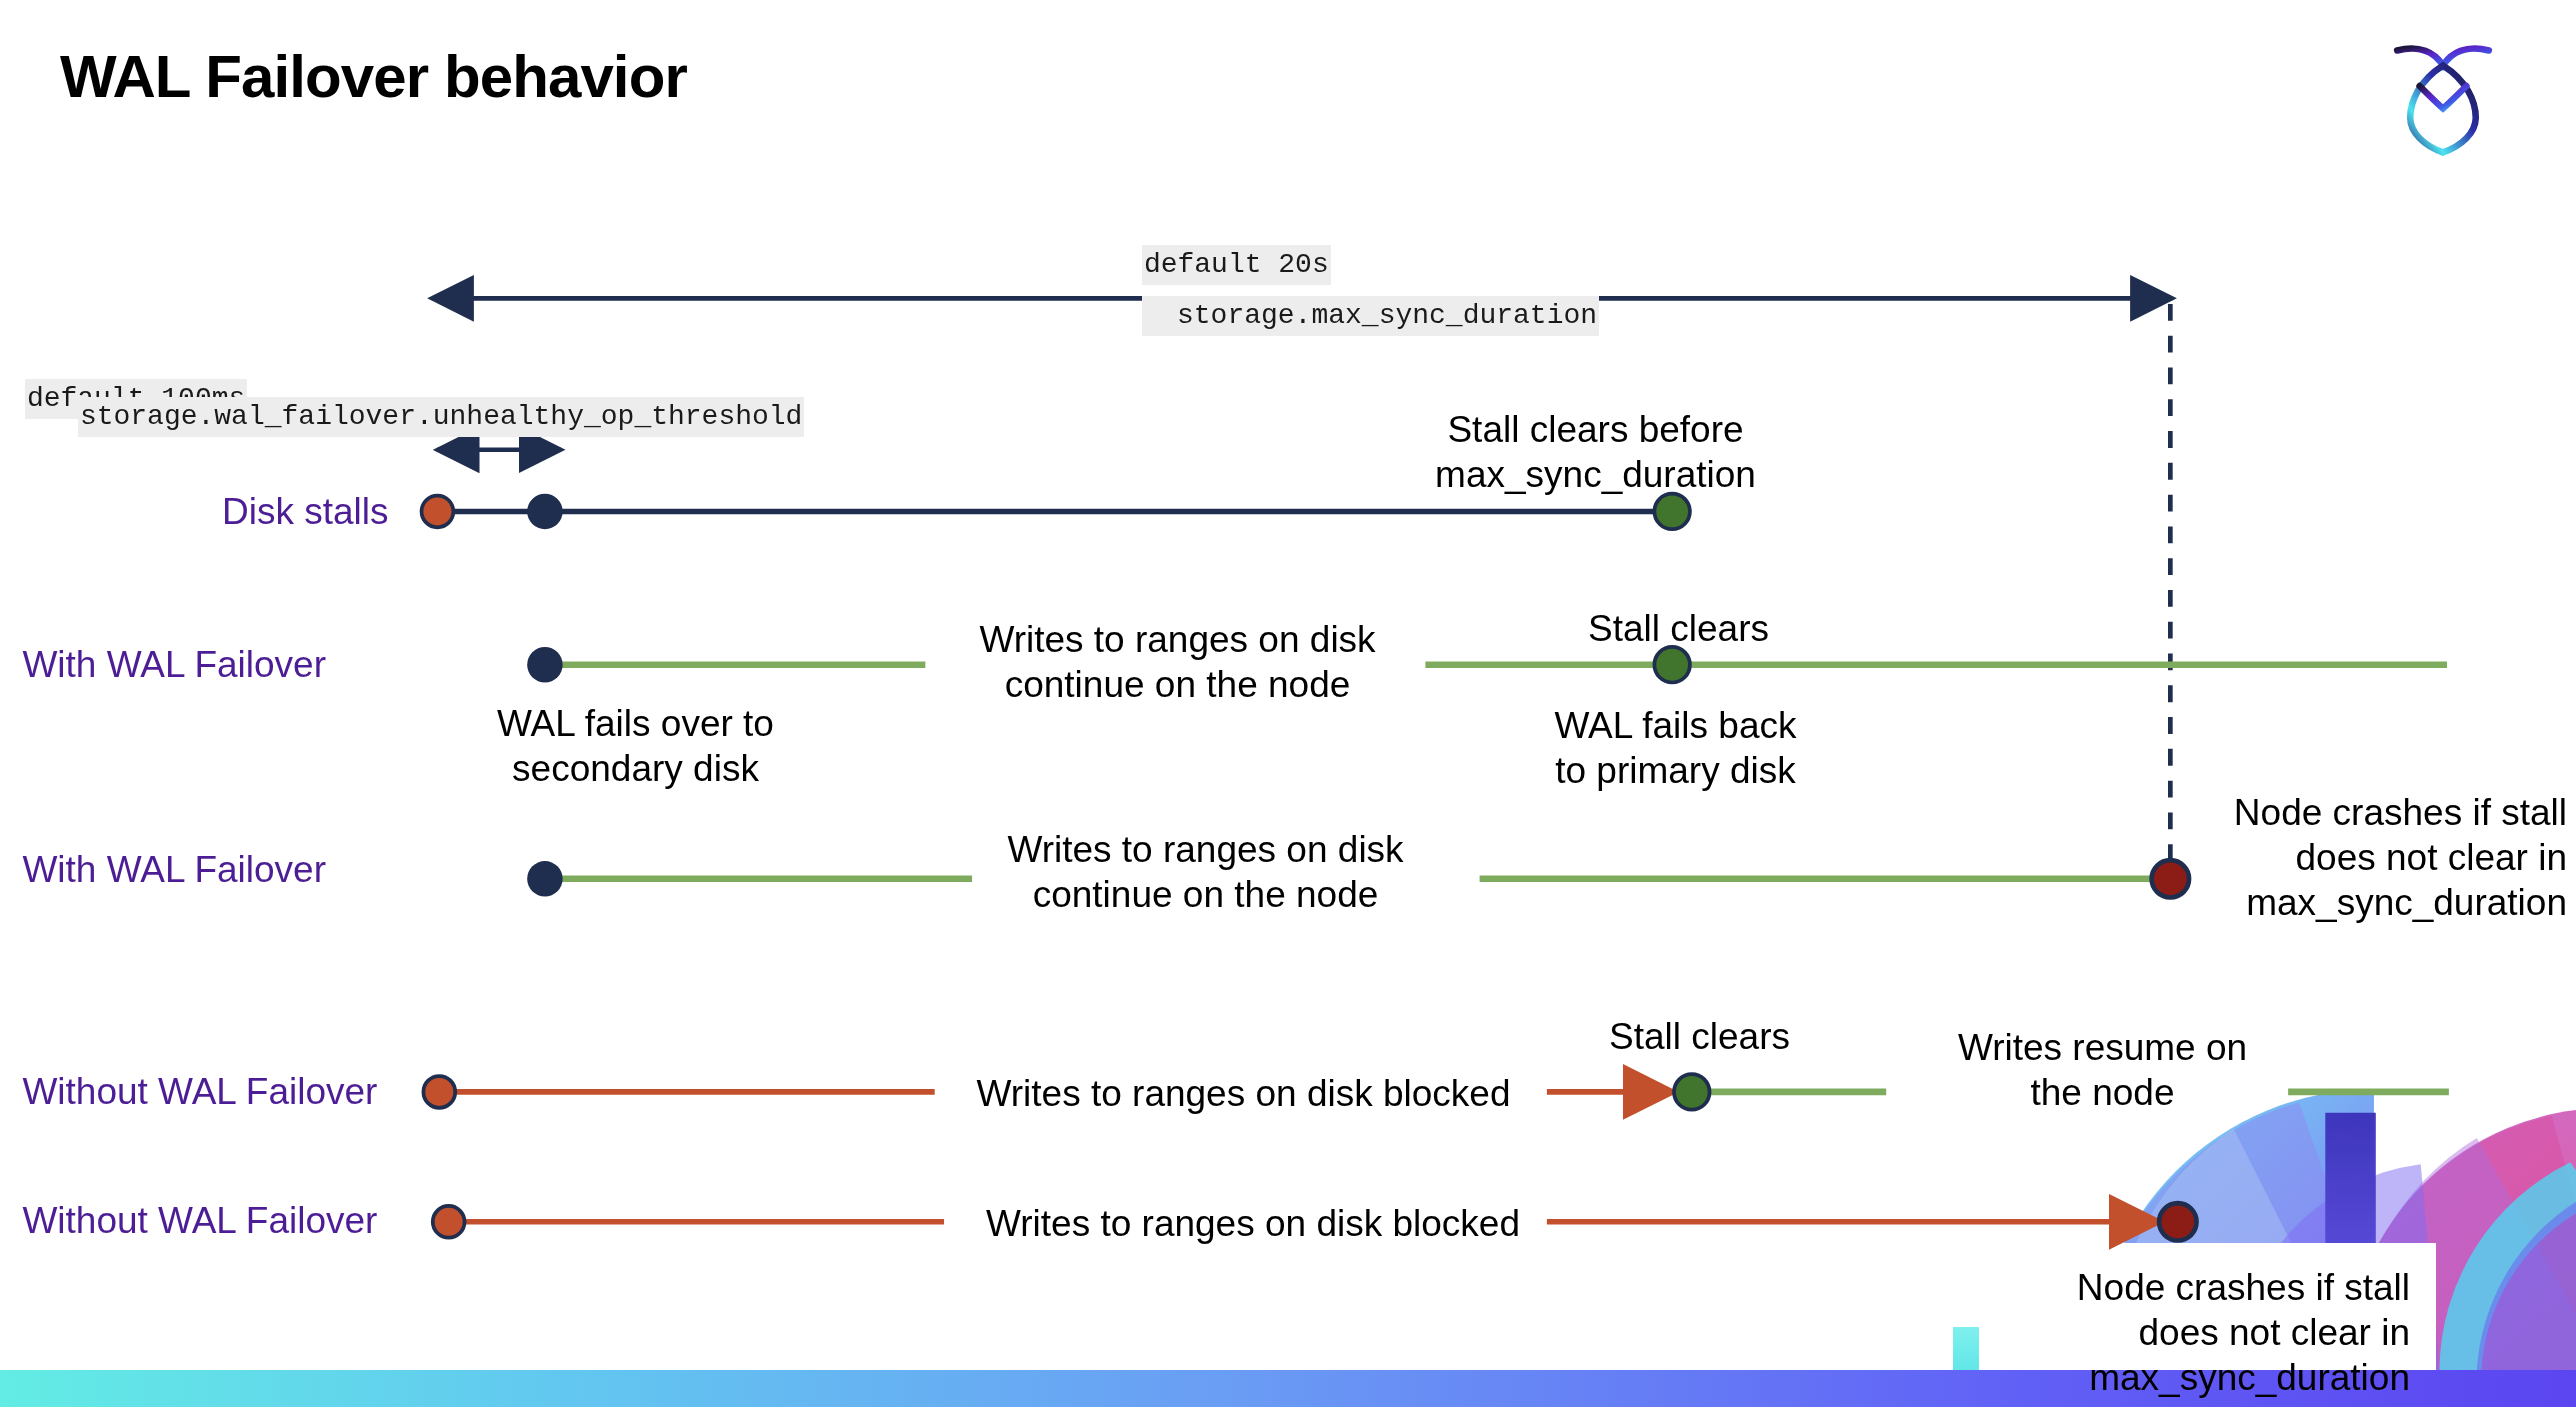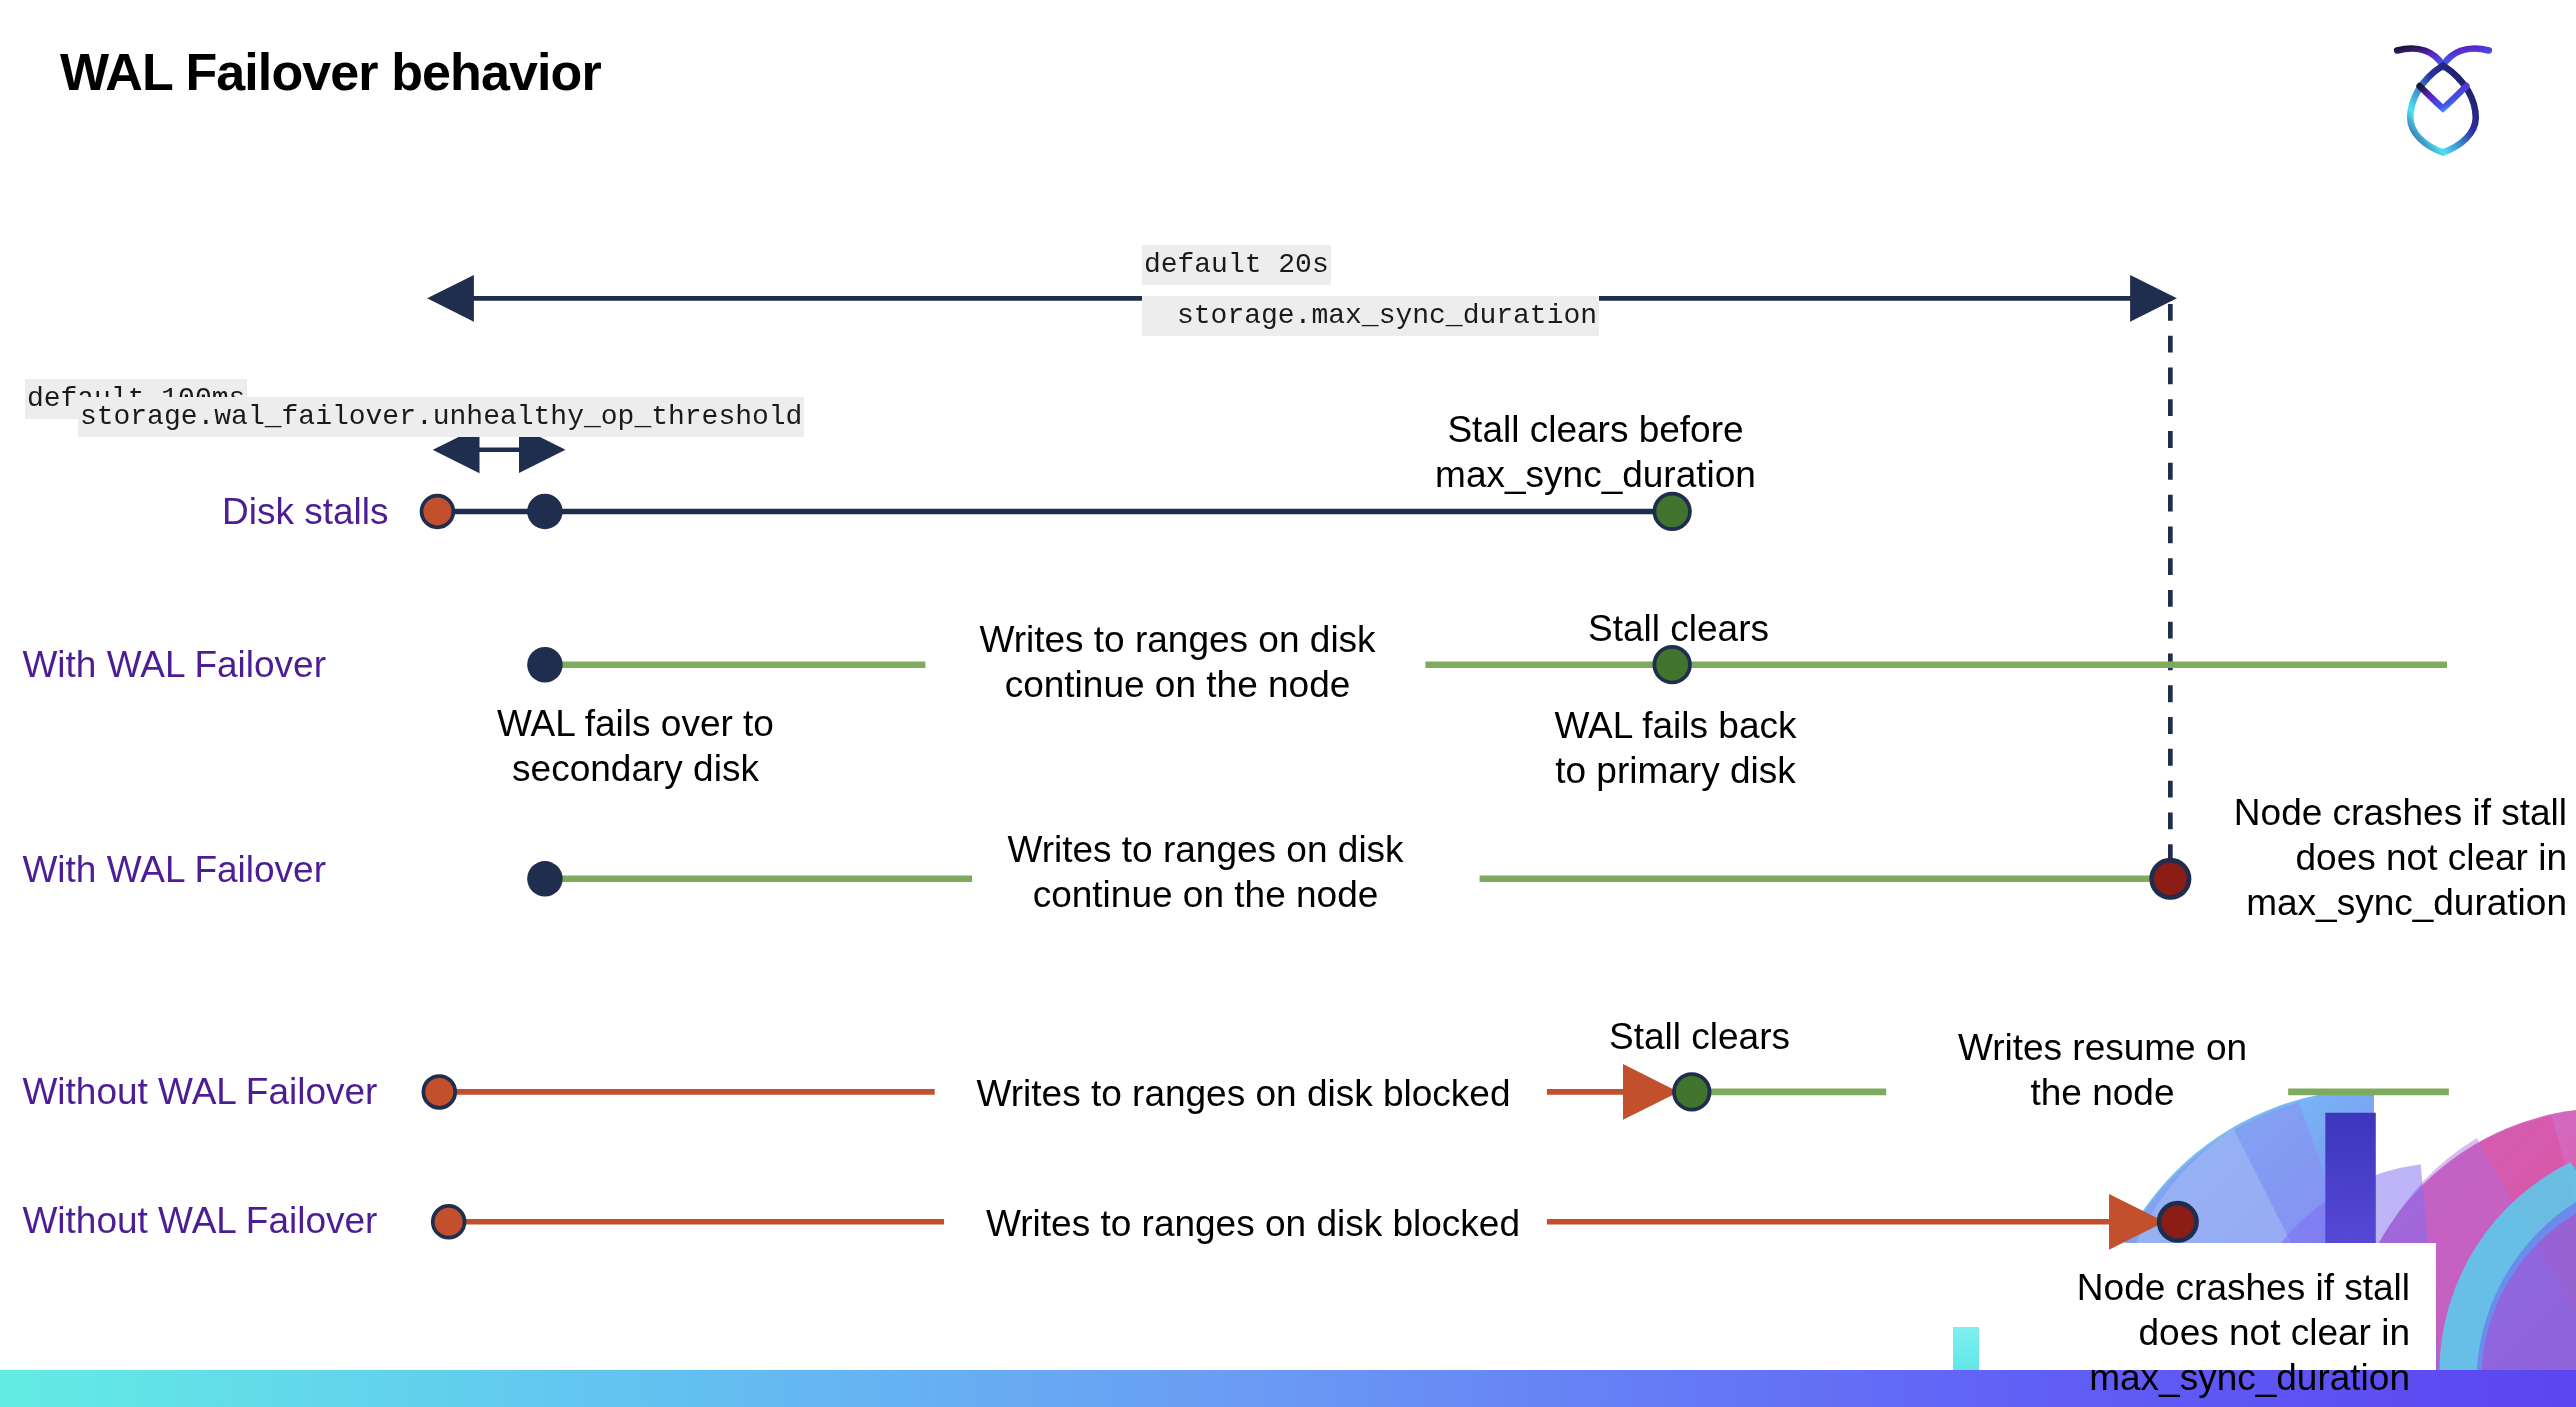--- a/index.html
+++ b/index.html
@@ -1,21 +1,21 @@
 <!DOCTYPE html>
 <html style="font-size:15px"><head>
 <meta charset="utf-8">
 <style>
   html,body{margin:0;padding:0;background:#fff;}
   body{width:2576px;height:1408px;position:relative;overflow:hidden;
        font-family:"Liberation Sans",sans-serif;color:#000;}
   .stage{position:absolute;inset:0;width:2576px;height:1408px;background:#fff;}
 
   
-  #page-title{position:absolute;left:60px;top:45px;font-size:52px;font-weight:700;
+  #page-title{position:absolute;left:60px;top:45px;font-size:60px;font-weight:700;
     letter-spacing:-0.9px;line-height:1.05;white-space:nowrap;}
 
   
   #brand-logo{position:absolute;left:2382px;top:28px;width:122px;height:131px;}
 
   
   .code-chip{position:absolute;font-family:"Liberation Mono",monospace;font-size:28px;
     background:#ededed;color:#1a1a1a;line-height:1.42;white-space:nowrap;padding:0 1.9px;}
 
   

